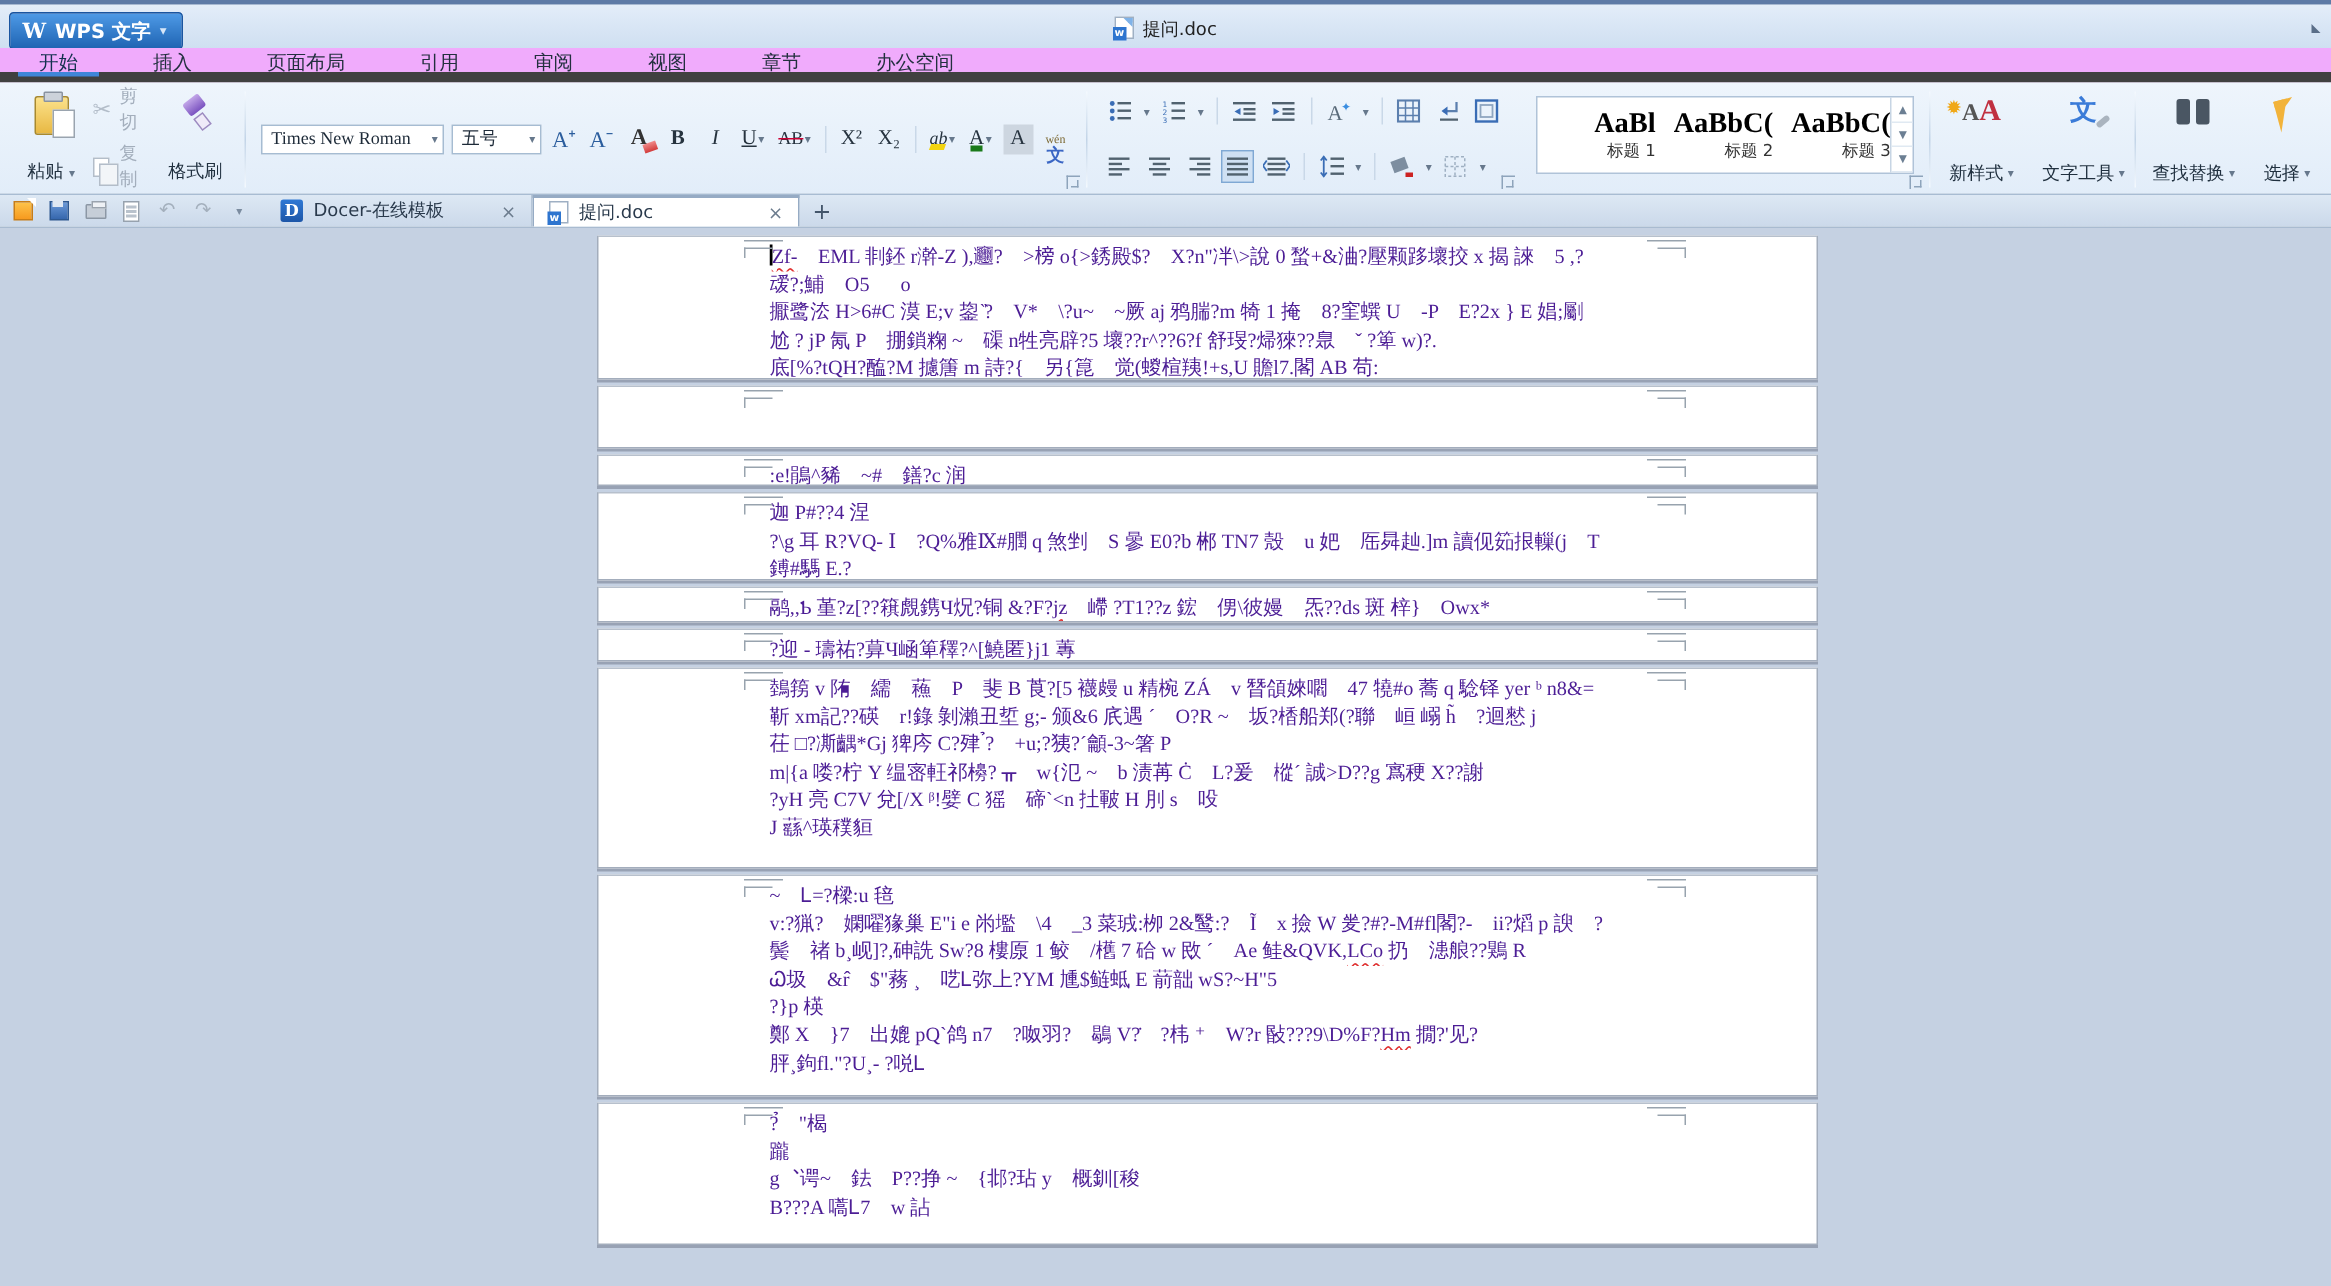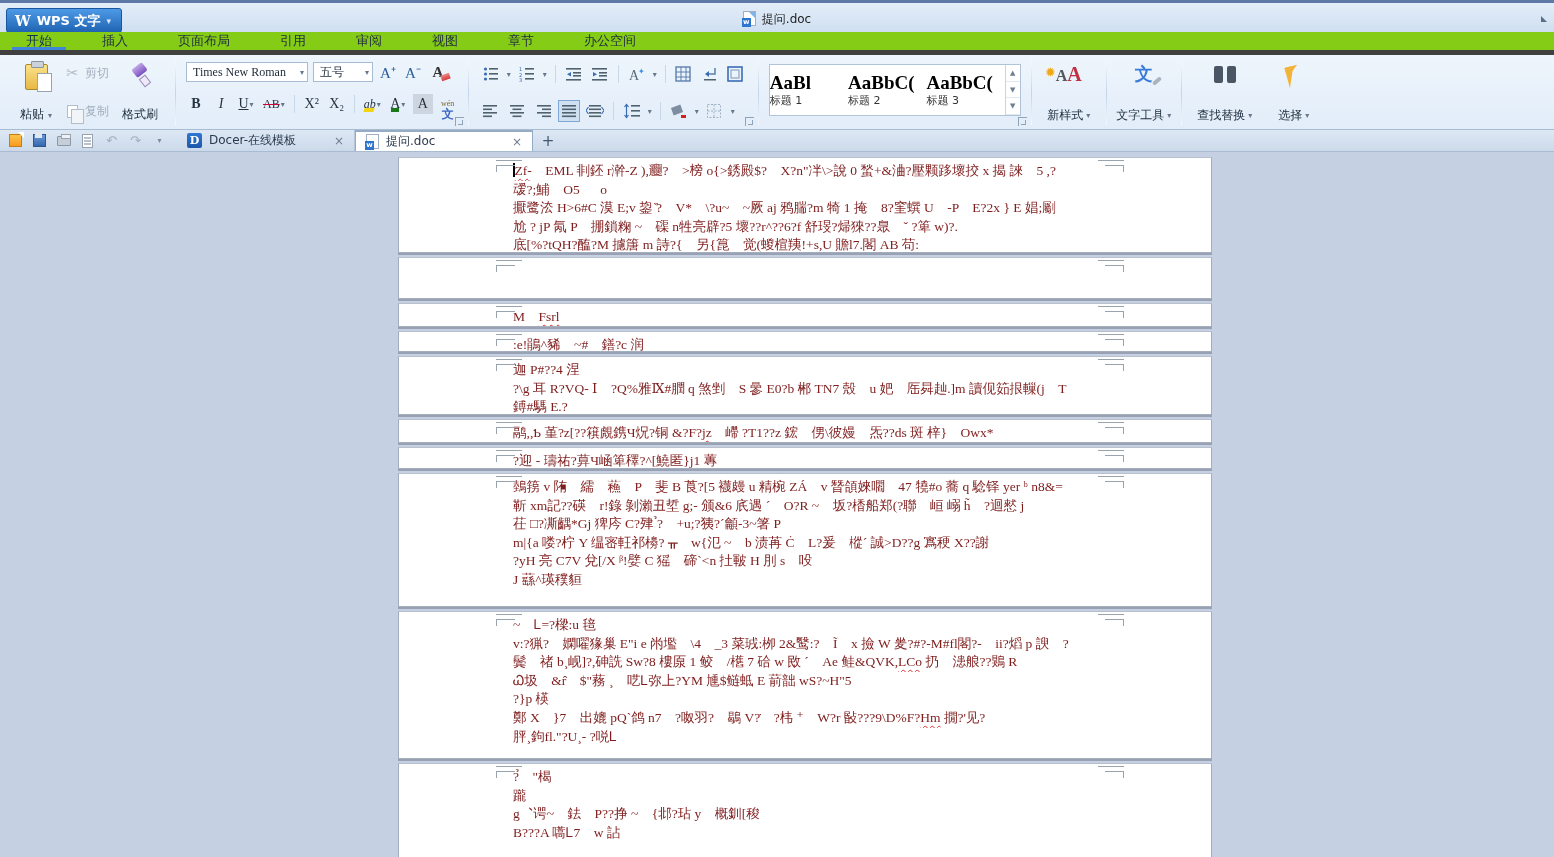--- a/index.html
+++ b/index.html
@@ -19,21 +19,21 @@
     position:relative; vertical-align:-3px; margin-right:6px; }
   .doctitle .wicon::before { content:"w"; position:absolute; left:-2px; bottom:-2px; width:9px; height:9px;
     background:#2e75cf; color:#fff; font-size:7px; line-height:9px; text-align:center; font-weight:bold; }
   .doctitle .wicon::after { content:""; position:absolute; right:0; top:0; border:3px solid #7fb2e8;
     border-left-color:transparent; border-bottom-color:transparent; }
   .collapse { position:absolute; right:7px; top:13px; width:0; height:0;
     border-left:6px solid transparent; border-bottom:6px solid #5a6e88; transform:rotate(90deg); }
 
   
   .menubar { position:absolute; left:0; top:32px; width:1554px; height:23px;
-    background:#84cc16; border-bottom:5px solid #404040; display:flex; align-items:flex-end; padding-left:12px; }
+    background:#f0abfc; border-bottom:7px solid #404040; display:flex; align-items:center; padding-left:12px; }
   .mtab { padding:3px 14px 0 14px; margin-right:22px; font-size:13px; color:#23303f; cursor:default; position:relative; }
   .mtab.active { color:#14314f; }
   .mtab.active::after { content:""; position:absolute; left:0; right:0; bottom:0; height:3px; background:#3f86d9; }
 
   
   .ribbon { position:absolute; left:0; top:55px; width:1554px; height:75px;
     background:linear-gradient(#eef5fc,#e2edf9); border-bottom:1px solid #a8bcd2; display:flex; padding:4px 4px 2px 6px; }
   .group { position:relative; padding:2px 8px; display:flex; gap:6px; }
   .gsep { width:1px; background:linear-gradient(#f4f9fe,#c2d4e7,#f4f9fe); margin:2px 2px; }
   .launcher { position:absolute; right:2px; bottom:1px; width:9px; height:9px;
@@ -55,21 +55,21 @@
   .clip::after { content:""; position:absolute; right:-5px; bottom:-3px; width:13px; height:17px; background:#fff; border:1px solid #9aa4af; }
   .scissors { color:#b3bdc9; font-size:15px; }
   .copyico { width:11px; height:13px; border:1px solid #b3bdc9; background:#fff; position:relative; }
   .copyico::after { content:""; position:absolute; left:3px; top:3px; width:11px; height:13px; border:1px solid #b3bdc9; background:#f2f5f8; }
   .brush { width:20px; height:22px; position:relative; }
   .brush::before { content:""; position:absolute; left:3px; top:1px; width:13px; height:10px;
     background:linear-gradient(#c2a6e8,#7a52c0); transform:rotate(-38deg); border-radius:2px; }
   .brush::after { content:""; position:absolute; left:11px; top:12px; width:6px; height:8px;
     background:#efeaf8; border:1px solid #9c8bc0; transform:rotate(-38deg); }
 
-  .fontgrp { display:flex; flex-direction:column; padding:3px 8px 4px; }
+  .fontgrp { display:flex; flex-direction:row; padding:3px 8px 4px; }
   .frow { display:flex; align-items:center; gap:5px; }
   .select { height:20px; background:#fff; border:1px solid #a6bcd2; display:flex; align-items:center;
     padding:0 3px 0 6px; font-family:"Liberation Serif",serif; font-size:12px; justify-content:space-between; }
   .sel-family { width:122px; }
   .sel-size { width:60px; }
   .tbtn { min-width:20px; height:20px; display:inline-flex; align-items:center; justify-content:center;
     font-family:"Liberation Serif",serif; font-size:14px; color:#26333f; padding:0 2px; cursor:default; }
   .tbtn .ddc { margin-left:1px; }
   .grow-shrink { font-size:15px; color:#2b5d9d; }
   .clearfmt { position:relative; font-family:"Liberation Serif",serif; font-size:15px; font-weight:bold; color:#333; }
@@ -85,21 +85,21 @@
   .cshade { background:#cdd6e0; }
   .phon { display:flex; flex-direction:column; align-items:center; line-height:1; font-size:8px; color:#7d6a35;margin-top:12px; }
   .phon b { font-size:12px; color:#3a66c4; }
   .vsep { width:1px; height:18px; background:#c9d8e8; margin:0 2px; }
 
   .pararow { display:flex; align-items:center; gap:6px; height:24px; }
   .icosvg { display:inline-flex; align-items:center; justify-content:center; width:20px; height:20px; cursor:default; }
   .icosvg.active { background:#cfe0f3; outline:1px solid #7fa8d4; }
 
   .stylebox { width:252px; height:52px; margin-top:3px; background:#fff; border:1px solid #b0c3d8; display:flex; }
-  .styleitem { flex:1; display:flex; flex-direction:column; align-items:flex-start; justify-content:center; cursor:default; }
+  .styleitem { flex:1; display:flex; flex-direction:column; align-items:flex-end; justify-content:center; cursor:default; }
   .stylepre { font-family:"Liberation Serif",serif; font-weight:bold; font-size:19px; line-height:20px; color:#000; white-space:nowrap; overflow:hidden; max-width:80px; }
   .stylelbl { font-size:11px; color:#333; }
   .stylescroll { width:15px; border-left:1px solid #c7d5e4; display:flex; flex-direction:column; }
   .stylescroll div { flex:1; display:flex; align-items:center; justify-content:center; font-size:7px; color:#6c7f93; border-bottom:1px solid #e0e9f2; }
 
   .toolbtn { width:70px; display:flex; flex-direction:column; align-items:center; justify-content:space-between; padding:4px 0 3px; cursor:default; }
   .toolbtn .lbl { font-size:12px; color:#20303f; display:flex; align-items:center; gap:3px; }
   .nsico { font-family:"Liberation Serif",serif; font-size:20px; font-weight:bold; color:#c03040; position:relative; line-height:22px; }
   .nsico::before { content:"✹"; position:absolute; left:-10px; top:-2px; font-size:11px; color:#f0a818; }
   .nsico i { font-style:normal; color:#555; font-size:16px; }
@@ -134,21 +134,21 @@
   .wdoc { width:13px; height:15px; background:#fff; border:1px solid #9fb0c4; position:relative; }
   .wdoc::before { content:"w"; position:absolute; left:-2px; bottom:-2px; width:9px; height:9px;
     background:#2e75cf; color:#fff; font-size:7px; line-height:9px; text-align:center; font-weight:bold; }
   .closex { margin-left:auto; color:#6c7c8e; font-size:12px; padding-left:14px; }
   .plustab { width:30px; display:flex; align-items:center; justify-content:center; font-size:15px; color:#44566b; cursor:default; }
 
   
   .docarea { position:absolute; left:0; top:152px; width:1554px; height:705px; background:#c5d1e2; overflow:hidden; }
   .page { position:relative; margin-left:398px; width:814px; background:#fff;
     border:1px solid #a3adbc; border-top-color:#b7c0cc; box-shadow:0 2px 0 #98a2b4; margin-bottom:4px; overflow:hidden; }
-  .ptext { padding:4px 88px 0 114px; font-family:"Liberation Serif","DejaVu Serif",serif; font-size:13.5px; color:#7f1d1d; }
+  .ptext { padding:4px 88px 0 114px; font-family:"Liberation Serif","DejaVu Serif",serif; font-size:13.5px; color:#4c1d95; }
   .pline { height:18.6px; line-height:18.6px; white-space:pre; overflow:hidden; }
   .sq { text-decoration:underline; text-decoration-style:wavy; text-decoration-color:#e03030; text-decoration-thickness:1px; text-underline-offset:3px; }
   .caret { display:inline-block; width:1.5px; height:14px; background:#000; vertical-align:-2px; }
   .mark { position:absolute; top:2px; width:26px; height:12px; }
   .mark::before { content:""; position:absolute; left:0; right:0; top:0; border-top:1px solid #98a3ae; }
   .mark::after { content:""; position:absolute; top:5px; height:6px; width:18px; border-top:1px solid #98a3ae; }
   .mark.l { left:97px; } .mark.l::after { left:0; border-left:1px solid #98a3ae; }
   .mark.r { right:87px; } .mark.r::after { right:0; border-right:1px solid #98a3ae; }
 </style>
 </head>
@@ -511,27 +511,20 @@
         <div class="pline"><span>叆?;鯆　O5 ゕ o</span></div>
         <div class="pline"><span>擫鹭㳒 H&gt;6#C 漠 E;v 鋆 ̏?　V*　\?u~　~厥 aj 鸦腨?m 犄 1 掩　8?窐蟤 U　-P　E?2x } E 娼;劚</span></div>
         <div class="pline"><span>尬 ? jP 氝 P　掤鎖粷 ~　磲 n牲亮辟?5 壞??r^??6?f 舒琝?㷌猍??臮　ˇ ?箄 w)?.</span></div>
         <div class="pline"><span>底[%?tQH?醢?M 攄篖 m 詩?{　另{箟　觉(蝬楦羠!+s,U 贍l7.閣 AB 苟:</span></div>
       </div>
     </div>
     <div class="page" style="height: 42px;">
       <div class="mark l"></div>
       <div class="mark r"></div>
     </div>
-    <div class="page" style="height: 24px;">
-      <div class="mark l"></div>
-      <div class="mark r"></div>
-      <div class="ptext">
-        <div class="pline"><span>M　</span><span class="sq">Fsrl</span></div>
-      </div>
-    </div>
     <div class="page" style="height: 21px;">
       <div class="mark l"></div>
       <div class="mark r"></div>
       <div class="ptext">
         <div class="pline"><span>:e!鵑^豨　~#　鐥?c 润</span></div>
       </div>
     </div>
     <div class="page" style="height: 59px;">
       <div class="mark l"></div>
       <div class="mark r"></div>

